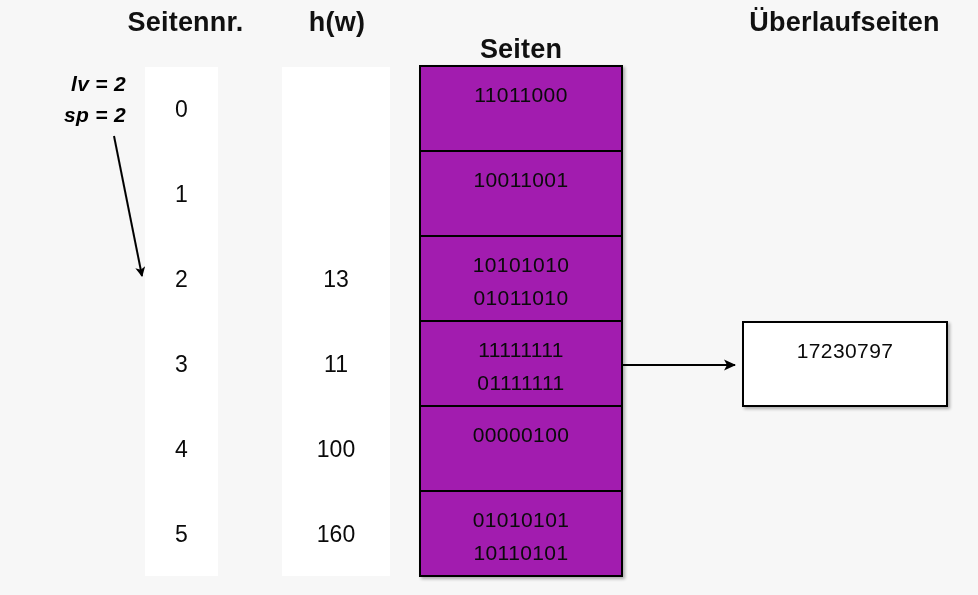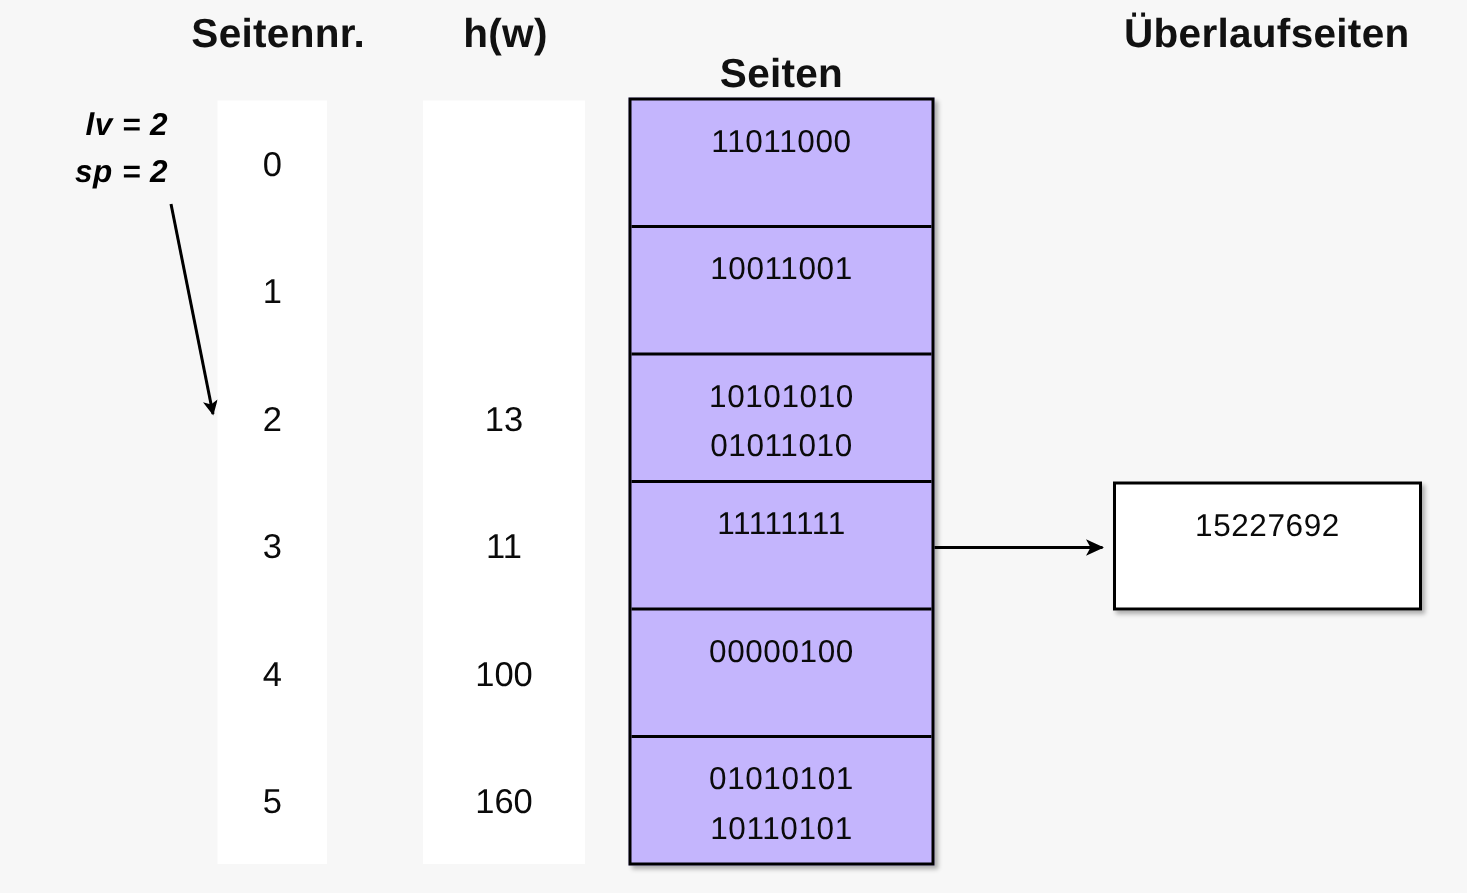--- a/index.html
+++ b/index.html
@@ -31,21 +31,21 @@
     color: #111;
   }
   #hdr-seitennr { left: 103px; top: 7px; width: 165px; }
   #hdr-hw       { left: 262px; top: 7px; width: 150px; }
   #hdr-seiten   { left: 441px; top: 18px; width: 160px; margin-top: 16px; }
   #hdr-overflow { left: 737px; top: 7px; width: 215px; }
 
   
   #params {
     position: absolute;
-    left: 0;
+    left: 14px;
     top: 68px;
     width: 112px;
     text-align: right;
     font-size: 21px;
     font-weight: 700;
     font-style: italic;
     line-height: 31px;
     white-space: nowrap;
   }
   #params div { letter-spacing: 0.3px; }
@@ -83,21 +83,21 @@
     color: #0a0a0a;
   }
 
   
   #pages-table {
     position: absolute;
     left: 419px;
     top: 65px;
     width: 204px;
     height: 512px;
-    background: #c4b5fd;
+    background: #a21caf;
     border: 2px solid #000000;
     box-sizing: border-box;
     box-shadow: 2px 2px 3px rgba(0,0,0,0.30);
   }
   .page-row {
     position: relative;
     box-sizing: border-box;
     height: 85px;
     border-bottom: 2px solid #000000;
     padding-top: 11px;
@@ -184,36 +184,37 @@
     </div>
     <div class="page-row">
       <div class="page-line">10011001</div>
     </div>
     <div class="page-row">
       <div class="page-line">10101010</div>
       <div class="page-line">01011010</div>
     </div>
     <div class="page-row">
       <div class="page-line">11111111</div>
+      <div class="page-line">01111111</div>
     </div>
     <div class="page-row">
       <div class="page-line">00000100</div>
     </div>
     <div class="page-row">
       <div class="page-line">01010101</div>
       <div class="page-line">10110101</div>
     </div>
   </div>
 
   <svg id="overflow-arrow" viewBox="0 0 128 32" xmlns="http://www.w3.org/2000/svg">
     <defs>
       <marker id="ah2" markerWidth="13" markerHeight="12" refX="11" refY="6" orient="auto" markerUnits="userSpaceOnUse">
         <path d="M0,0.5 L12,6 L0,11.5 L3,6 Z" fill="#000000"></path>
       </marker>
     </defs>
     <path d="M2,15 L114,15" stroke="#000000" stroke-width="2" fill="none" marker-end="url(#ah2)"></path>
   </svg>
 
   <div id="overflow-box">
-    <div class="page-line">15227692</div>
+    <div class="page-line">17230797</div>
   </div>
 
 </div>
 
 </body></html>

